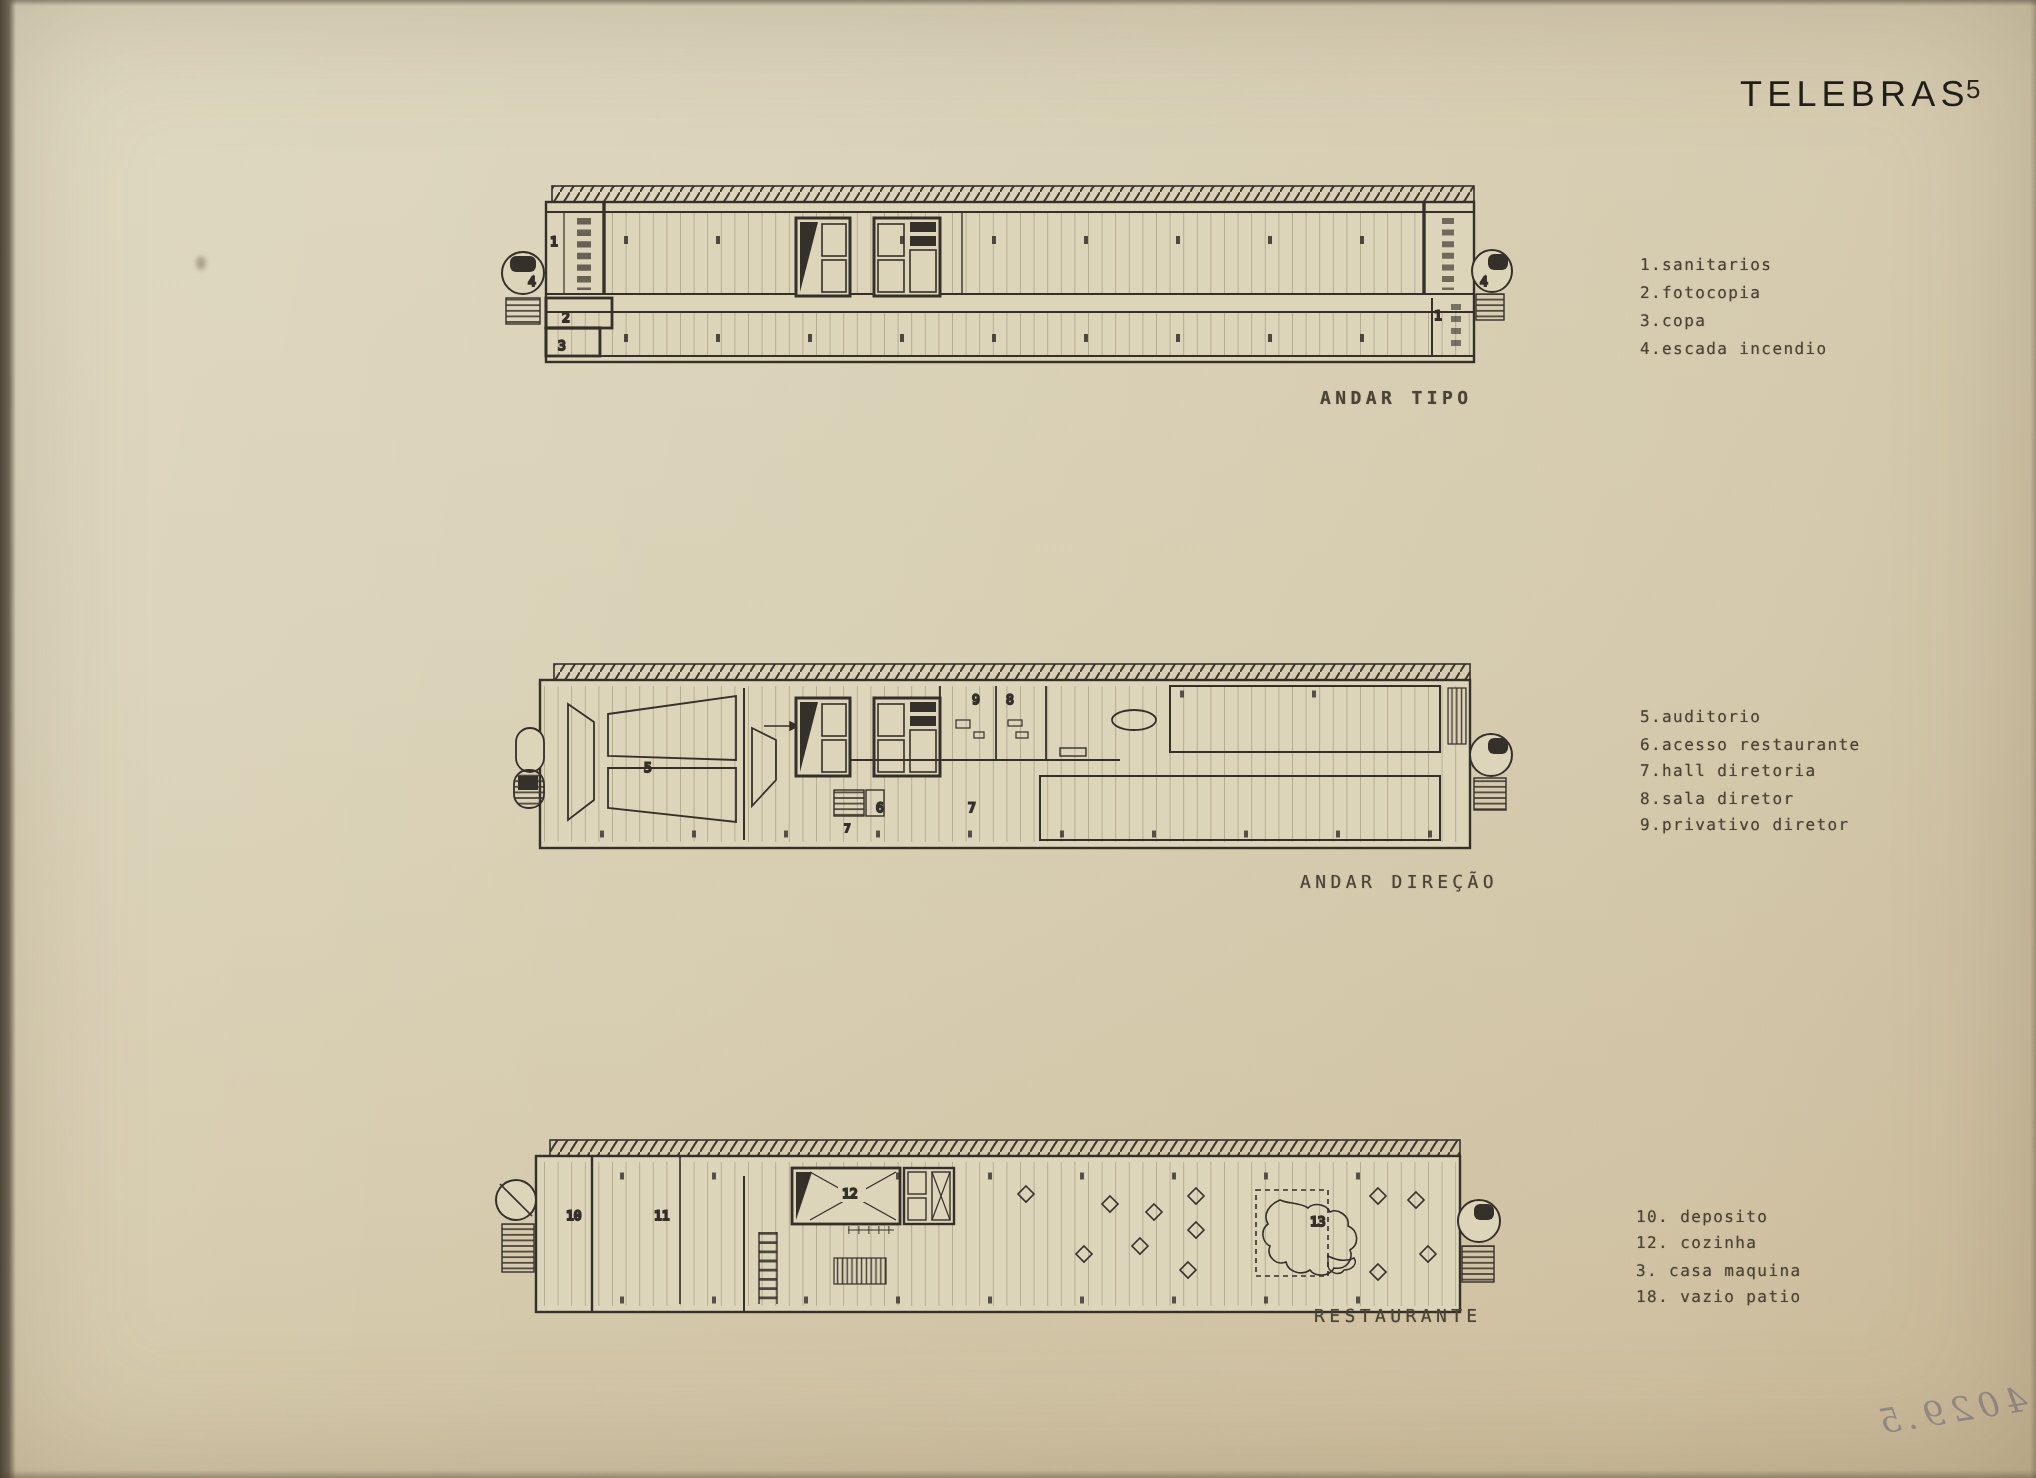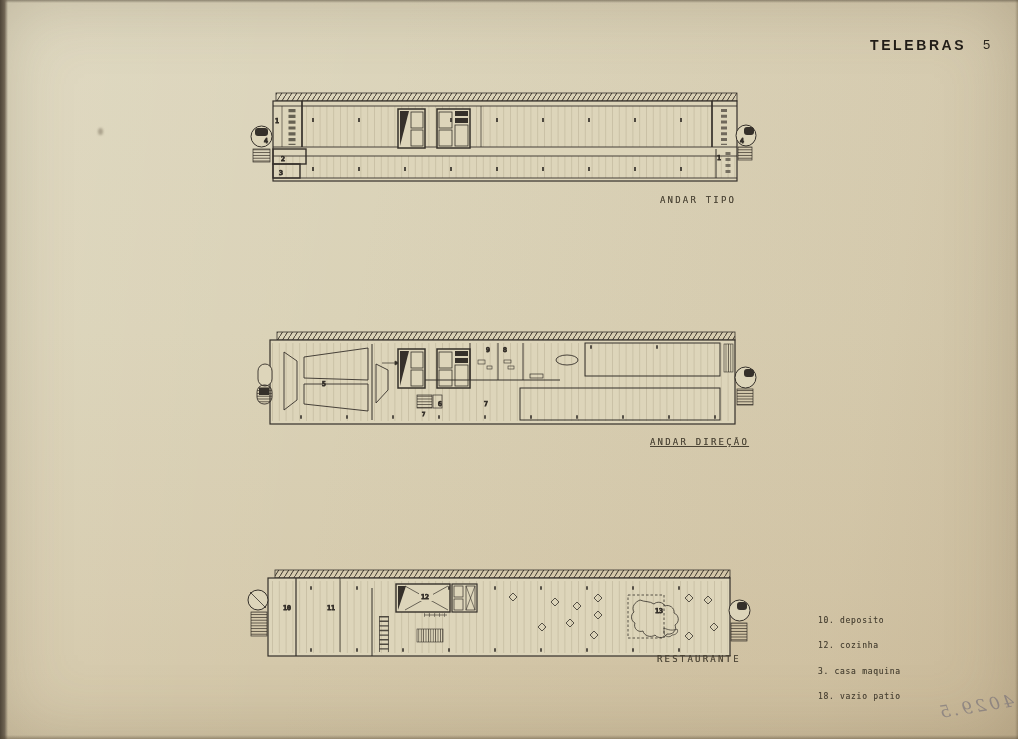--- a/index.html
+++ b/index.html
@@ -15,35 +15,35 @@
     background:linear-gradient(90deg,#4e4538 0%,#6e6352 55%,rgba(110,99,82,0) 100%);}
   .edge-top{position:absolute;left:0;top:0;right:0;height:3px;
     background:linear-gradient(180deg,rgba(62,53,40,.45),rgba(62,53,40,0));}
   .edge-bottom{position:absolute;left:0;bottom:0;right:0;height:4px;
     background:linear-gradient(0deg,rgba(78,66,48,.40),rgba(78,66,48,0));}
   .edge-right{position:absolute;right:0;top:0;bottom:0;width:3px;
     background:linear-gradient(270deg,rgba(78,66,48,.30),rgba(78,66,48,0));}
   .smudge{position:absolute;left:98px;top:128px;width:5px;height:7px;border-radius:50%;
     background:rgba(80,70,52,.35);filter:blur(1px);}
   .title{position:absolute;left:870px;top:37px;
-    font-family:"Liberation Sans",sans-serif;font-weight:bold;
-    font-size:14px;letter-spacing:2.6px;color:#211d17;}
+    font-family:"Liberation Sans",sans-serif;font-weight:normal;
+    font-size:18px;letter-spacing:2.6px;color:#211d17;}
   .pagenum{position:absolute;left:983px;top:37px;
     font-family:"Liberation Sans",sans-serif;font-size:13px;color:#2a251e;}
   .caption{position:absolute;font-size:9px;letter-spacing:2.2px;color:#4b4435;
     white-space:nowrap;text-shadow:0 0 .5px rgba(75,68,53,.6);}
-  .cap-1{left:660px;top:195px;}
-  .cap-2{left:650px;top:437px;text-decoration:underline;}
+  .cap-1{left:660px;top:195px;font-weight:bold;}
+  .cap-2{left:650px;top:437px;}
   .cap-3{left:657px;top:654px;}
   .legend{position:absolute;color:#4a4334;font-size:8px;letter-spacing:.7px;
     text-shadow:0 0 .5px rgba(74,67,52,.55);}
   .legend .li{white-space:nowrap;}
   .leg-1{left:820px;top:126px;} .leg-1 .li{height:14px;line-height:14px;}
   .leg-2{left:820px;top:352px;} .leg-2 .li{height:13.6px;line-height:13.6px;}
-  .leg-3{left:818px;top:602px;} .leg-3 .li{height:13.4px;line-height:13.4px;margin-top:12px;}
+  .leg-3{left:818px;top:602px;} .leg-3 .li{height:13.4px;line-height:13.4px;}
   .handwriting{position:absolute;left:928px;top:697px;width:86px;
     font-family:"DejaVu Serif",serif;font-style:italic;font-size:17px;
     letter-spacing:3px;color:rgba(104,100,116,.55);
     transform:scaleX(-1) rotate(9deg);}
   svg.drawing{position:absolute;left:0;top:0;}
   svg .rn{font-family:"DejaVu Sans Mono",monospace;font-size:6.5px;fill:#332d24;}
   svg .rn-sm{font-family:"DejaVu Sans Mono",monospace;font-size:5.5px;fill:#332d24;}
 </style>
 </head>
 <body>
@@ -256,20 +256,33 @@
       <text class="rn" x="327" y="610">11</text>
       <text class="rn" x="421" y="599">12</text>
       <text class="rn" x="655" y="613">13</text>
     </g>
   </svg>
 
   <div class="caption cap-1">ANDAR TIPO</div>
   <div class="caption cap-2">ANDAR DIREÇÃO</div>
   <div class="caption cap-3">RESTAURANTE</div>
 
+  <div class="legend leg-1">
+    <div class="li">1.sanitarios</div>
+    <div class="li">2.fotocopia</div>
+    <div class="li">3.copa</div>
+    <div class="li">4.escada incendio</div>
+  </div>
+  <div class="legend leg-2">
+    <div class="li">5.auditorio</div>
+    <div class="li">6.acesso restaurante</div>
+    <div class="li">7.hall diretoria</div>
+    <div class="li">8.sala diretor</div>
+    <div class="li">9.privativo diretor</div>
+  </div>
   <div class="legend leg-3">
     <div class="li">10. deposito</div>
     <div class="li">12. cozinha</div>
     <div class="li">3. casa maquina</div>
     <div class="li">18. vazio patio</div>
   </div>
 
   <div class="handwriting">4029.5</div>
 </div>
 

